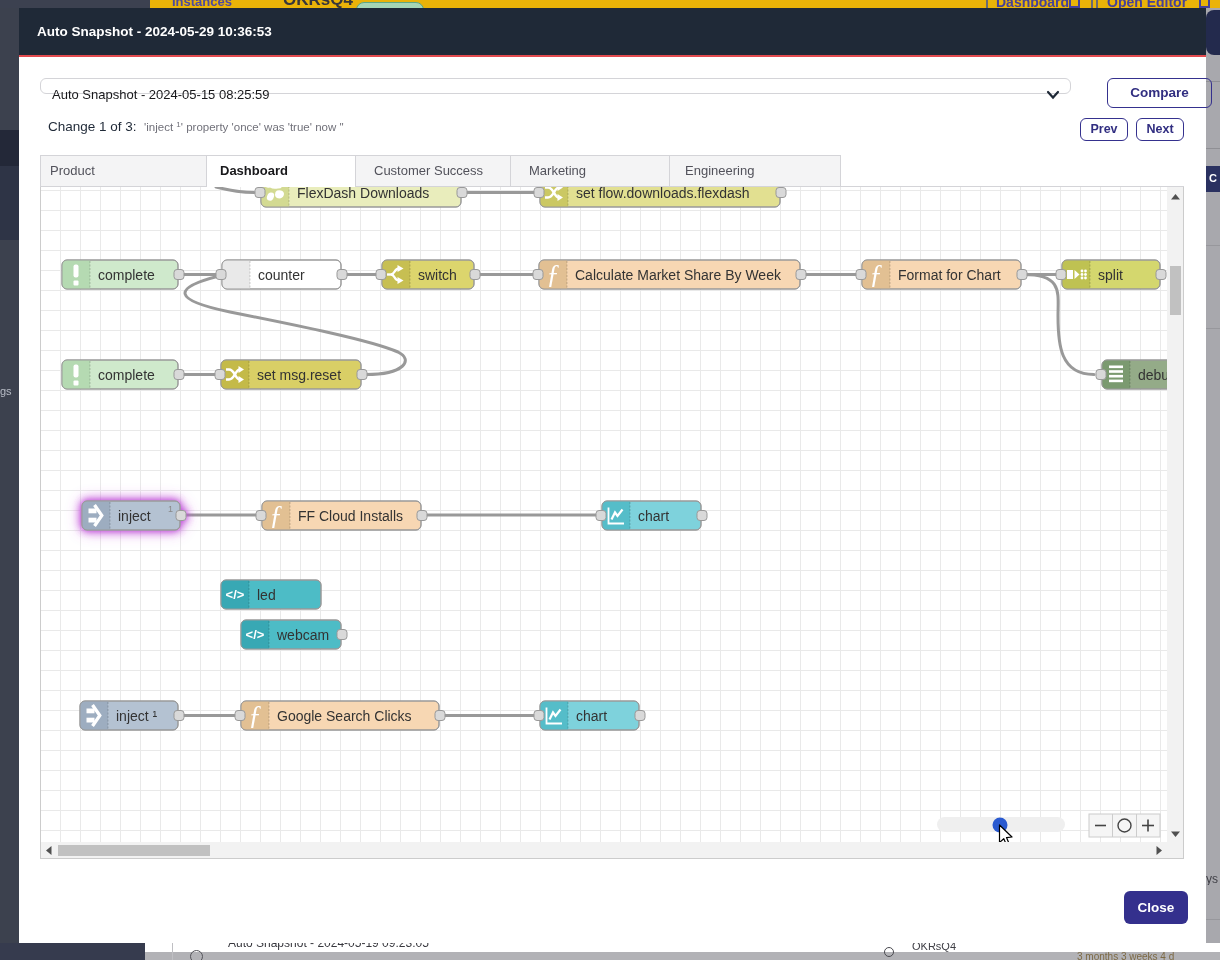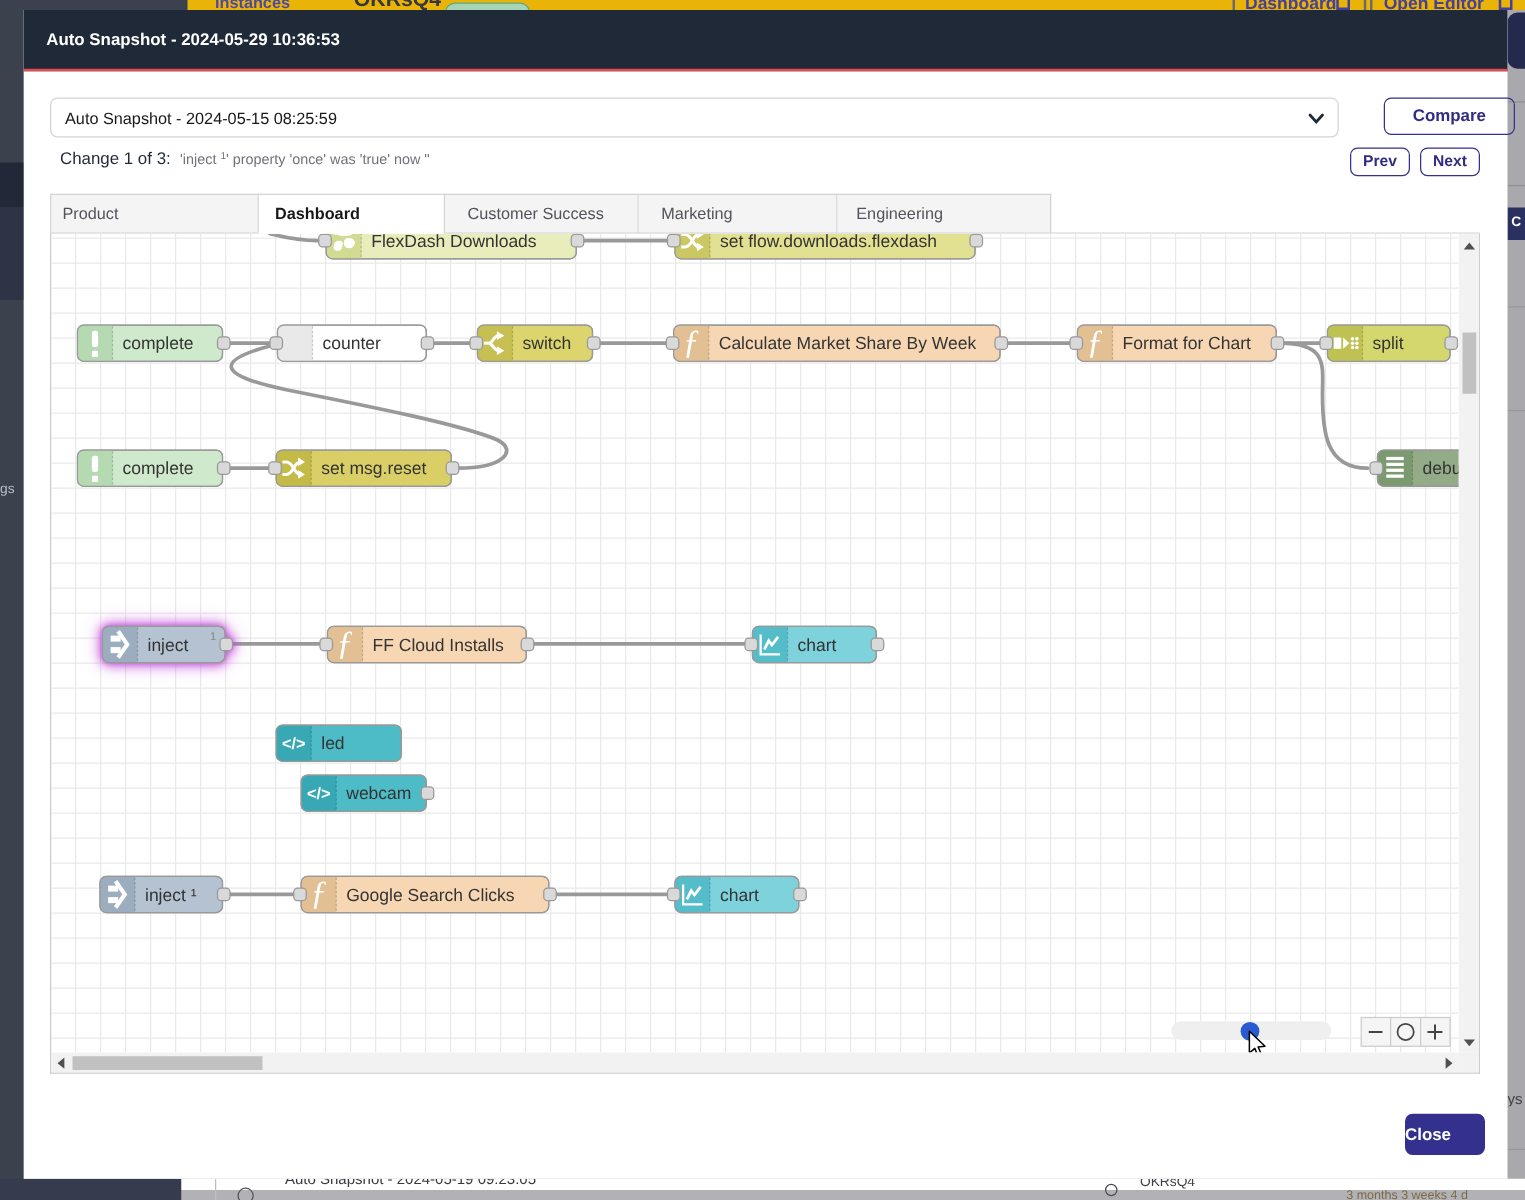--- a/index.html
+++ b/index.html
@@ -48,21 +48,21 @@
 </div>
 
 <div class="abs" style="left:0;top:943px;width:145px;height:17px;background:#363b4e;"></div>
 
 <div class="abs" style="left:19px;top:8px;width:1187px;height:935px;background:#fff;">
 
   <div class="abs" style="left:0;top:0;width:1187px;height:49px;background:#1f2937;border-bottom:2px solid #e24a4e;">
     <div class="abs" style="left:18px;top:16px;font-size:13.5px;font-weight:bold;color:#fff;">Auto Snapshot - 2024-05-29 10:36:53</div>
   </div>
 
-  <div class="abs" style="left:21px;top:70px;width:1031px;height:32px;border:1px solid #d4d4d8;border-radius:6px;background:#fff;">
+  <div class="abs" style="left:21px;top:70px;width:1031px;height:16px;border:1px solid #d4d4d8;border-radius:6px;background:#fff;">
     <div class="abs" style="left:11px;top:8px;font-size:13px;color:#18181b;">Auto Snapshot - 2024-05-15 08:25:59</div>
     <svg class="abs" style="right:10px;top:10px;" width="14" height="12" viewBox="0 0 14 12">
       <path d="M 2 3 L 7 8.5 L 12 3" fill="none" stroke="#1f2937" stroke-width="2.2" stroke-linecap="round"></path>
     </svg>
   </div>
 
   <div class="abs" style="left:1060px;top:70px;width:105px;height:30px;border:1.4px solid #35318e;border-radius:6px;color:#312e81;font-size:13.5px;font-weight:bold;text-align:center;line-height:27px;margin-left:28px;">Compare</div>
 
   <div class="abs" style="left:29px;top:111px;font-size:13.5px;color:#1f2937;">Change 1 of 3:&nbsp; <span style="font-size:11.5px;color:#71717a;text-align:right;">'inject <span style="font-size:8px;vertical-align:4px;">1</span>' property 'once' was 'true' now ''</span></div>
   <div class="abs" style="left:1061px;top:110px;width:48px;height:23px;border:1.4px solid #35318e;border-radius:6px;color:#312e81;font-size:12.5px;font-weight:bold;text-align:center;line-height:20px;">Prev</div>
@@ -341,14 +341,14 @@
           <path d="M 10.5 4 L 5 8.5 L 10.5 13 z" fill="#505050"></path>
         </svg>
       <div class="abs" style="left:17px;top:3px;width:152px;height:11px;background:#c1c1c1;"></div>
       <svg class="abs" style="left:1109px;top:0;" width="17" height="17">
           <path d="M 6.5 4 L 12 8.5 L 6.5 13 z" fill="#505050"></path>
         </svg>
     </div>
     <div class="abs" style="left:1126px;top:655px;width:17px;height:16px;background:#f2f2f2;"></div>
   </div>
 
-  <div class="abs" style="left:1105px;top:883px;width:64px;height:33px;background:#34308d;border-radius:6px;color:#fff;font-size:13.5px;font-weight:bold;text-align:left;line-height:33px;">Close</div>
+  <div class="abs" style="left:1105px;top:883px;width:64px;height:33px;background:#34308d;border-radius:6px;color:#fff;font-size:13.5px;font-weight:bold;text-align:center;line-height:33px;">Close</div>
 </div>
 
 </body></html>

